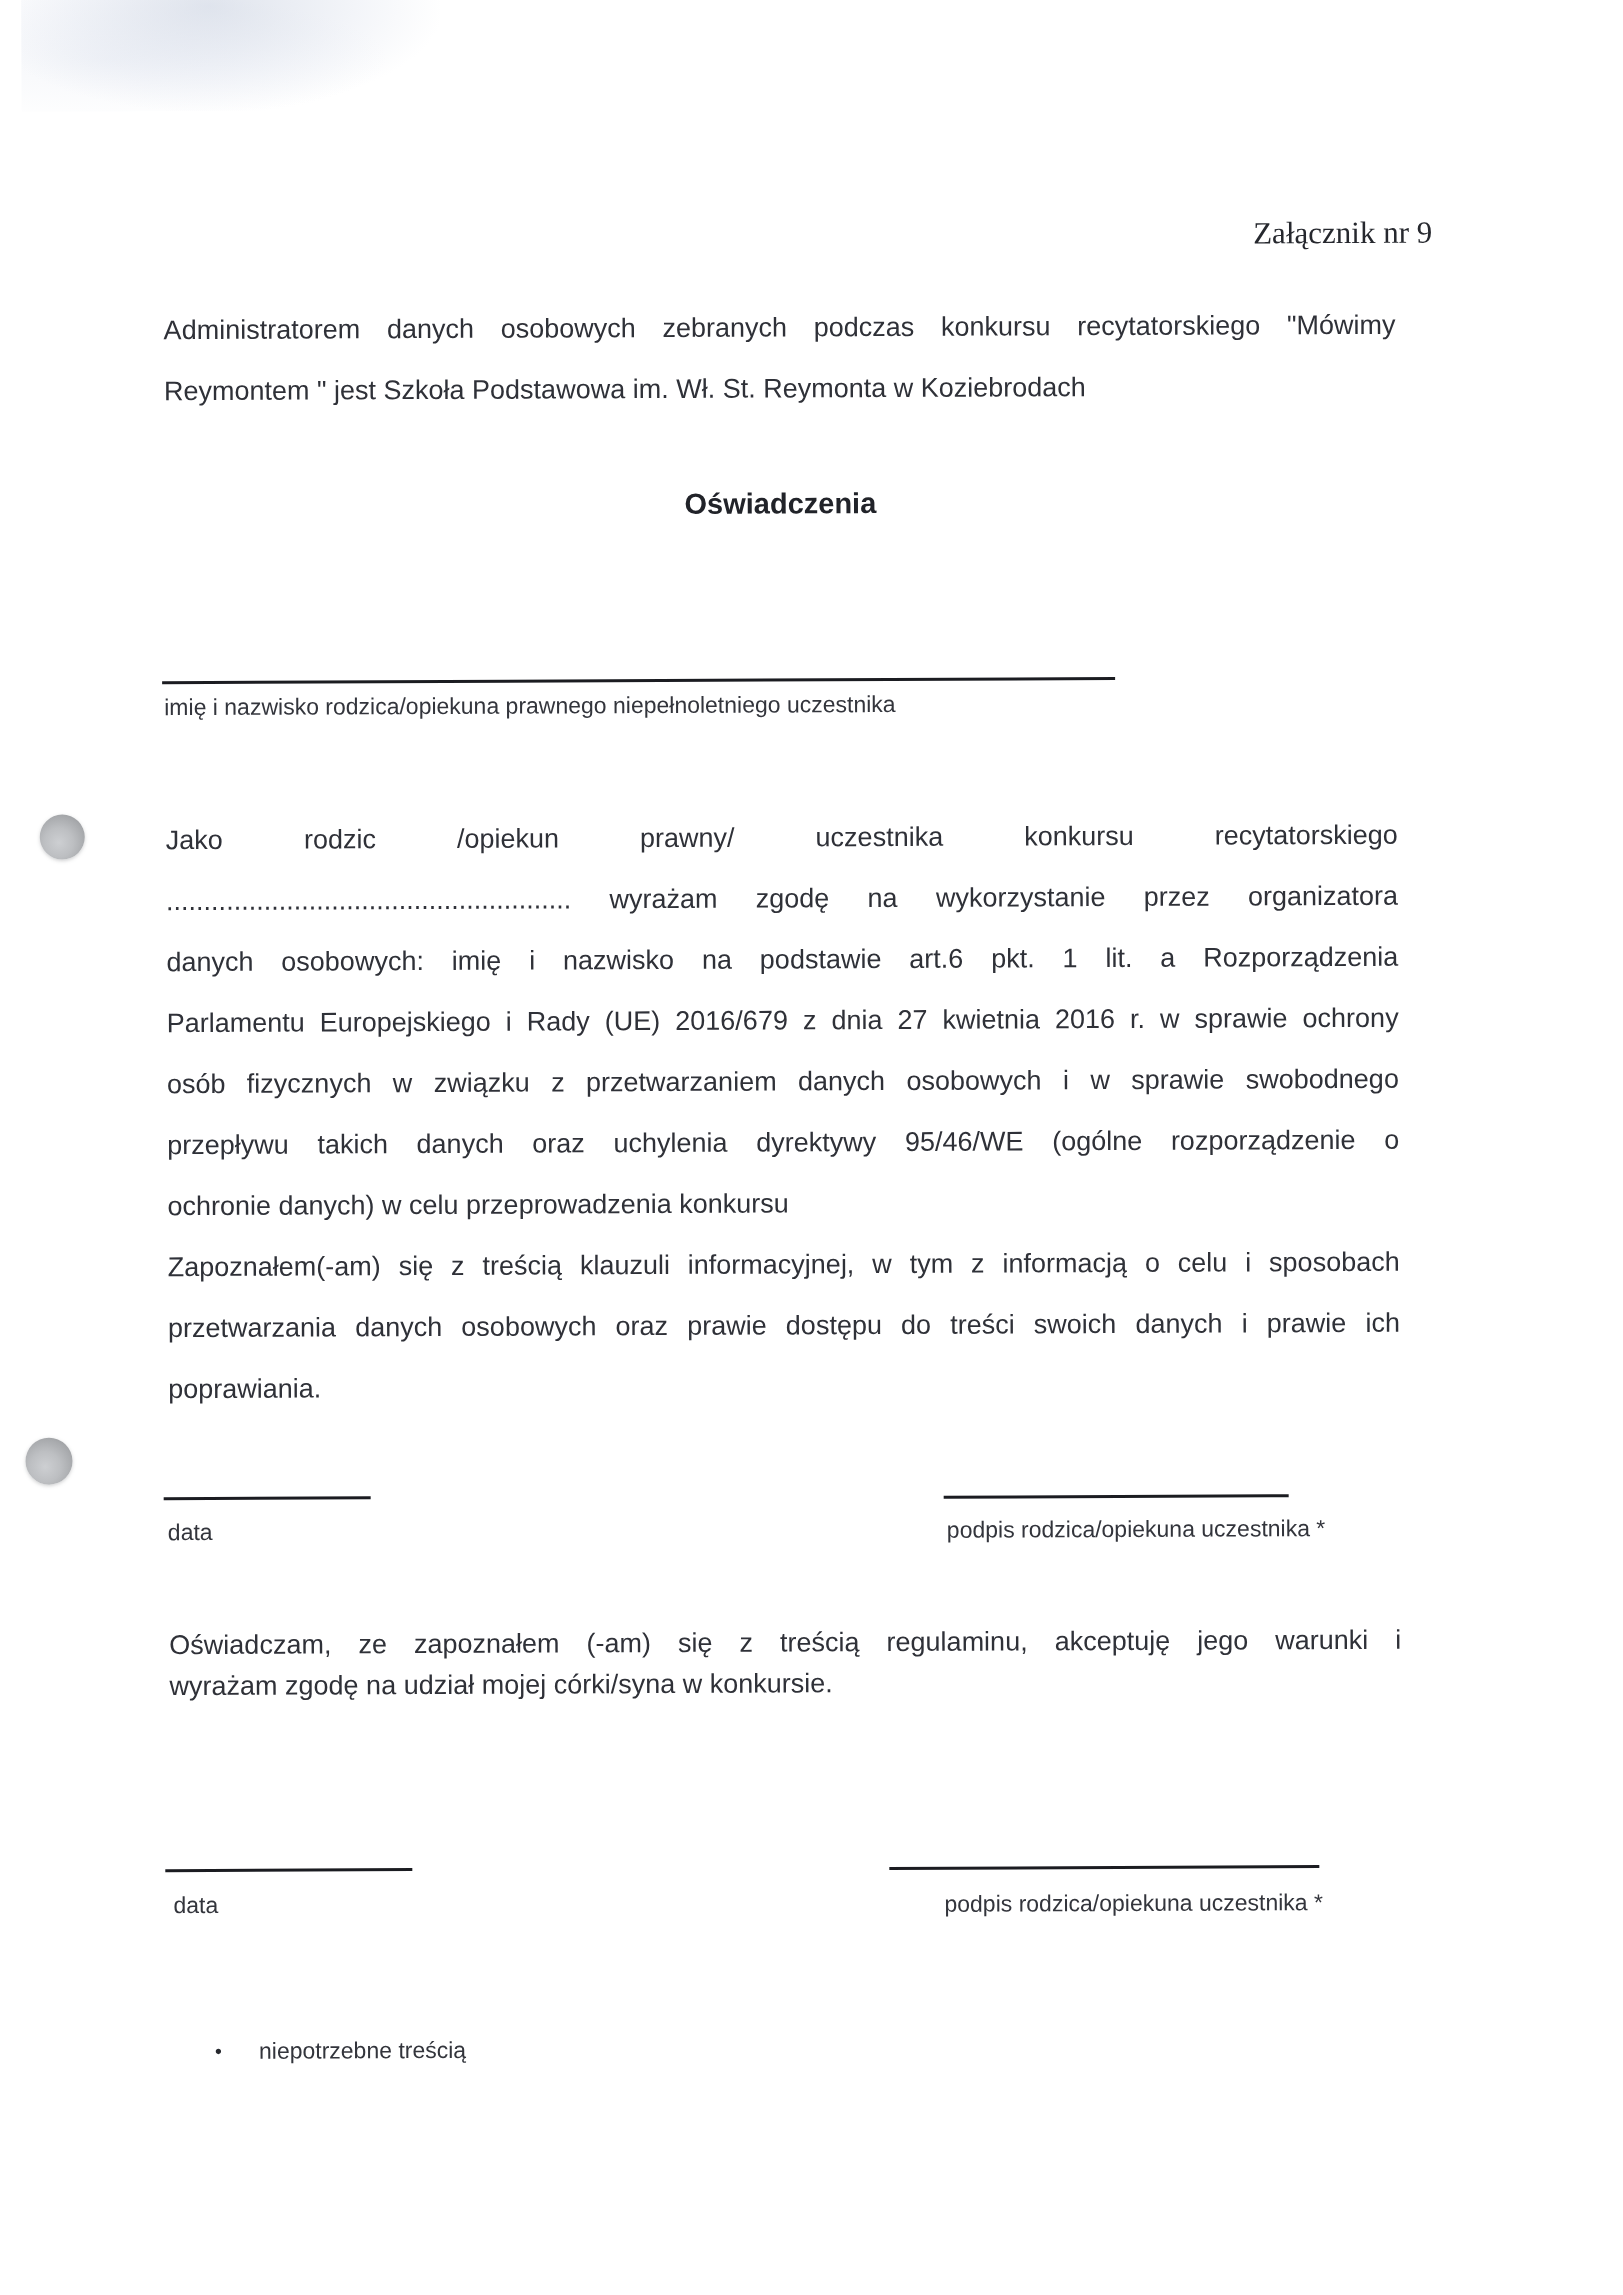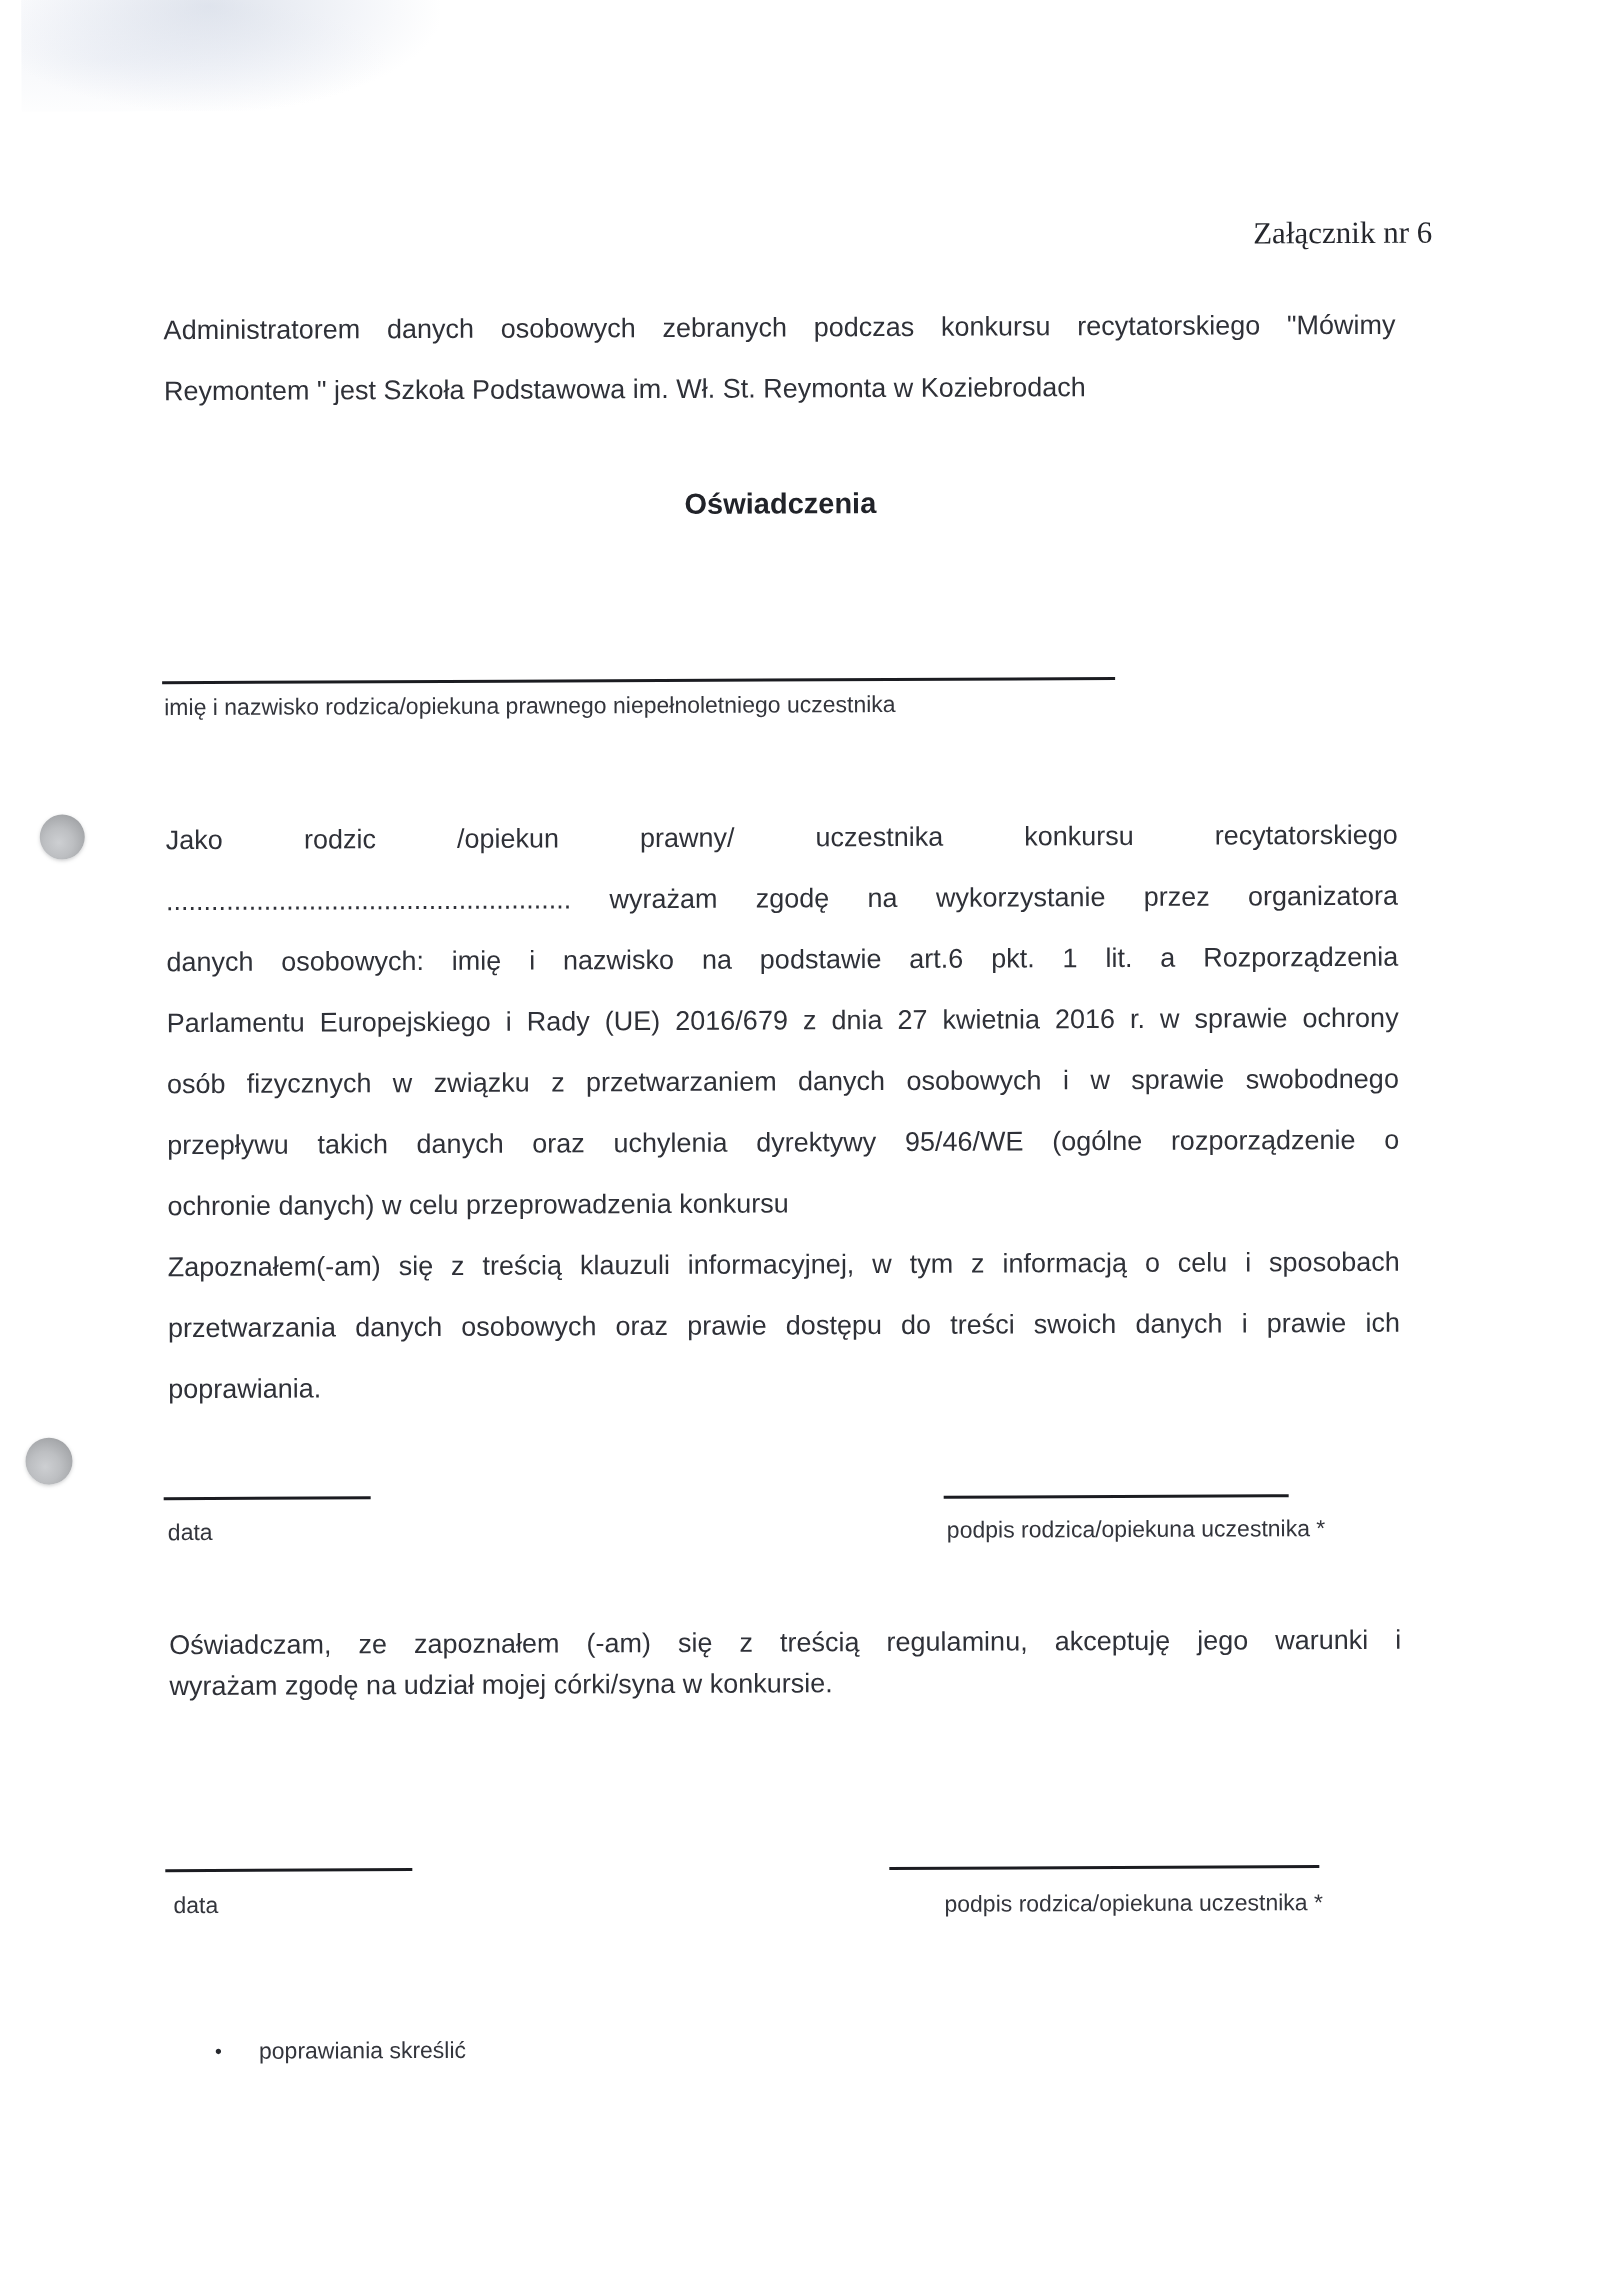--- a/index.html
+++ b/index.html
@@ -77,21 +77,21 @@
 </style>
 </head>
 <body>
 
 <div class="page">
 
   <div class="corner-noise"></div>
   <div class="punch p1"></div>
   <div class="punch p2"></div>
 
-  <div class="attachment">Załącznik nr 6</div>
+  <div class="attachment">Załącznik nr 9</div>
 
   <div class="col intro jpara">
       <div class="jline">Administratorem danych osobowych zebranych podczas konkursu recytatorskiego "Mówimy</div>
       <div class="jline">Reymontem " jest Szkoła Podstawowa im. Wł. St. Reymonta w Koziebrodach</div>
     </div>
 
   <div class="col heading">Oświadczenia</div>
 
   <div class="rule name-rule"></div>
   <div class="caption name-caption">imię i nazwisko rodzica/opiekuna prawnego niepełnoletniego uczestnika</div>
@@ -123,17 +123,17 @@
       <div class="jline">wyrażam zgodę na udział mojej córki/syna w konkursie.</div>
     </div>
 
   <div class="rule s2-date"></div>
   <div class="caption s2-date-lbl">data</div>
   <div class="rule s2-sign"></div>
   <div class="caption s2-sign-lbl">podpis rodzica/opiekuna uczestnika *</div>
 
   <div class="footnote">
     <span class="bullet">•</span>
-    <span>poprawiania skreślić</span>
+    <span>niepotrzebne treścią</span>
   </div>
 
 </div>
 
 
 </body></html>

